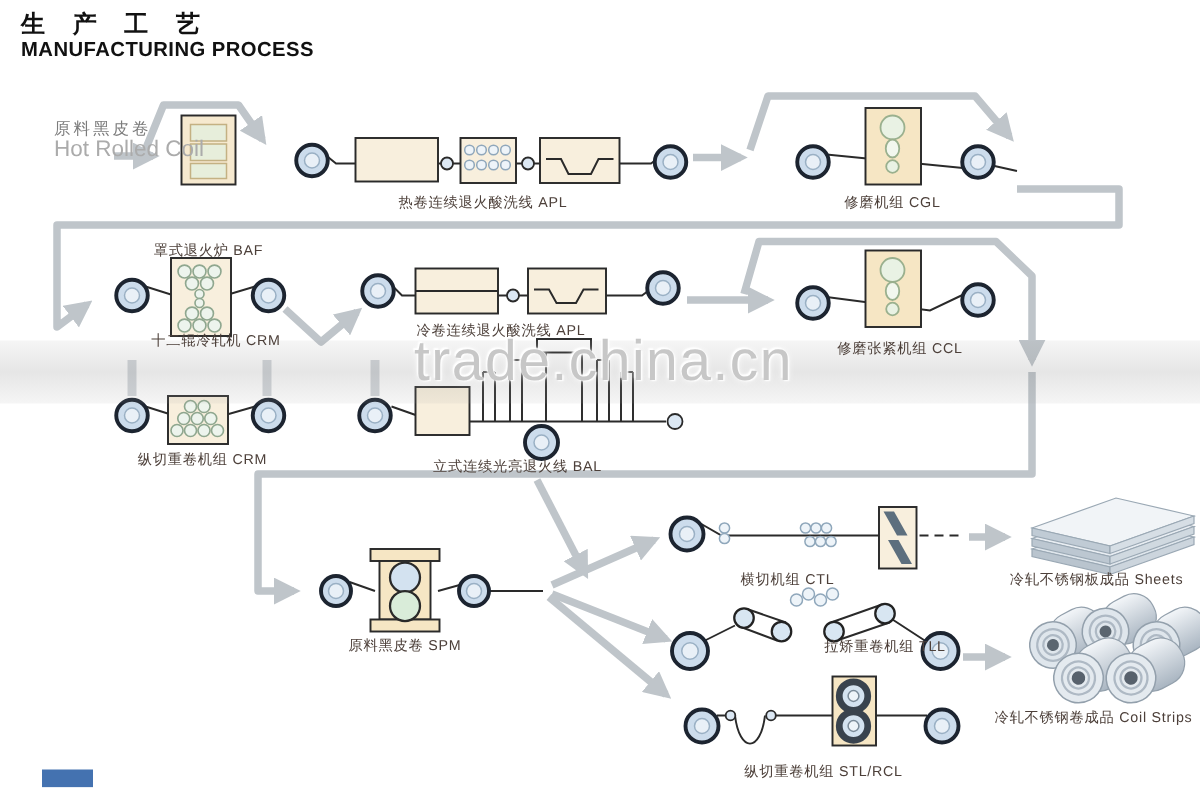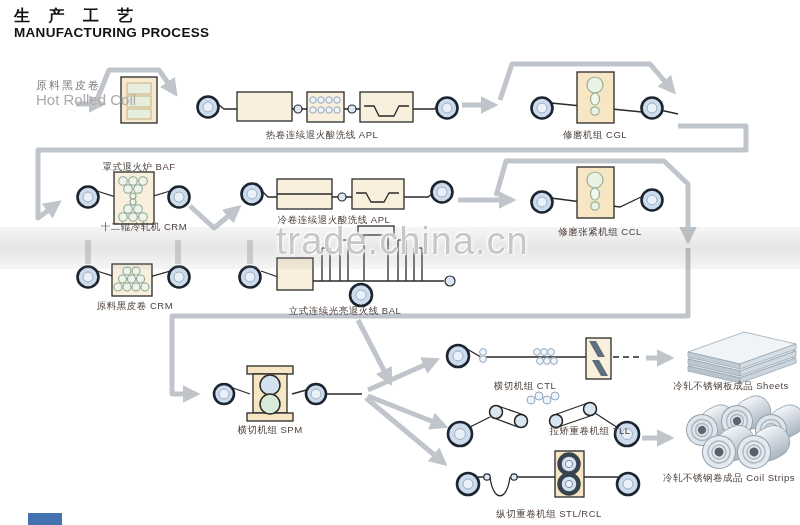--- a/index.html
+++ b/index.html
@@ -332,23 +332,23 @@
 
   <div class="abs in-zh">原料黑皮卷</div>
   <div class="abs in-en">Hot Rolled Coil</div>
 
   <div class="abs st-label" style="left:139px;top:125px;margin-top:36px;">罩式退火炉 BAF</div>
   <div class="abs st-label" style="left:322px;top:129px;">热卷连续退火酸洗线 APL</div>
   <div class="abs st-label" style="left:595px;top:129px;">修磨机组 CGL</div>
   <div class="abs st-label" style="left:144px;top:221px;">十二辊冷轧机 CRM</div>
   <div class="abs st-label" style="left:334px;top:214px;">冷卷连续退火酸洗线 APL</div>
   <div class="abs st-label" style="left:600px;top:226px;">修磨张紧机组 CCL</div>
-  <div class="abs st-label" style="left:135px;top:300px;">原料黑皮卷 CRM</div>
+  <div class="abs st-label" style="left:135px;top:300px;">纵切重卷机组 CRM</div>
   <div class="abs st-label" style="left:345px;top:305px;">立式连续光亮退火线 BAL</div>
-  <div class="abs st-label" style="left:270px;top:424px;">横切机组 SPM</div>
+  <div class="abs st-label" style="left:270px;top:424px;">原料黑皮卷 SPM</div>
   <div class="abs st-label" style="left:525px;top:380px;">横切机组 CTL</div>
   <div class="abs st-label" style="left:546px;top:425px;margin-left:44px;">拉矫重卷机组 TLL</div>
   <div class="abs st-label" style="left:549px;top:508px;">纵切重卷机组 STL/RCL</div>
 
   <div class="abs st-label" style="left:731px;top:380px;">冷轧不锈钢板成品 Sheets</div>
   <div class="abs st-label" style="left:729px;top:472px;">冷轧不锈钢卷成品 Coil Strips</div>
 
   <div class="abs blue-chip"></div>
 </div>
 

